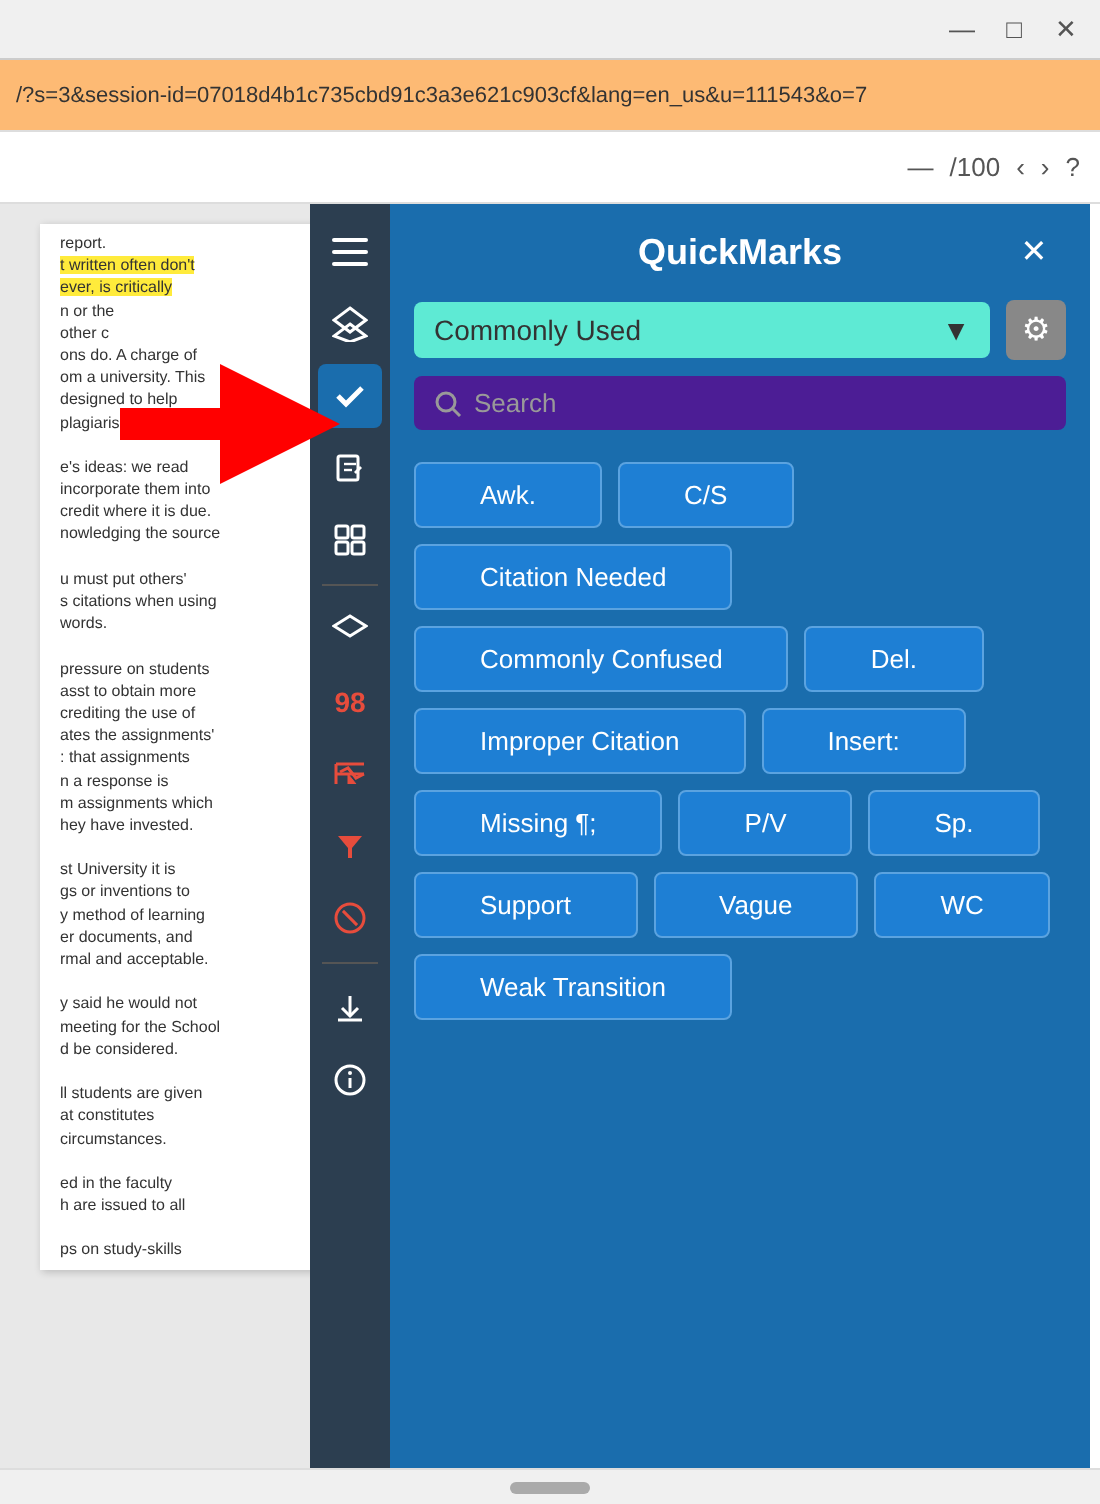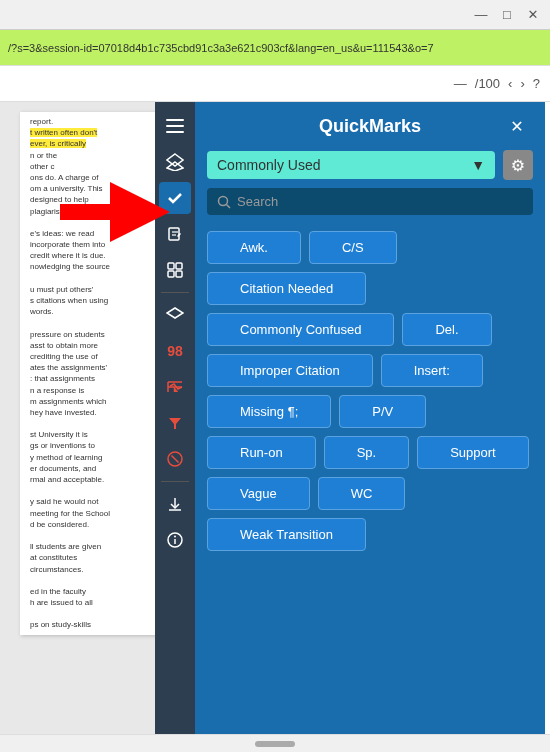--- a/index.html
+++ b/index.html
@@ -23,21 +23,21 @@
       cursor: pointer;
       font-size: 13px;
       display: flex; align-items: center; justify-content: center;
       color: #555;
     }
 
     
     .address-bar {
       width: 100%;
       height: 36px;
-      background: #bef264;
+      background: #fdba74;
       border-bottom: 1px solid #ddd;
       display: flex;
       align-items: center;
       padding: 0 8px;
       font-size: 11px;
       color: #333;
       overflow: hidden;
     }
 
     
@@ -223,21 +223,21 @@
       border-radius: 4px;
       display: flex; align-items: center; justify-content: center;
       cursor: pointer;
       color: #fff;
       font-size: 16px;
     }
 
     .qm-search {
       margin: 0 12px 8px 12px;
       padding: 6px 10px;
-      background: #0c4a6e;
+      background: #4c1d95;
       border: none;
       border-radius: 4px;
       font-size: 13px;
       color: #999;
       display: flex;
       align-items: center;
       gap: 6px;
     }
 
     .qm-buttons {
@@ -466,21 +466,20 @@
     <div class="qm-buttons" id="qm-buttons">
     <button class="qm-btn">Awk.</button>
         <button class="qm-btn">C/S</button>
         <button class="qm-btn">Citation Needed</button>
         <button class="qm-btn">Commonly Confused</button>
         <button class="qm-btn">Del.</button>
         <button class="qm-btn">Improper Citation</button>
         <button class="qm-btn">Insert:</button>
         <button class="qm-btn">Missing ¶;</button>
         <button class="qm-btn">P/V</button>
-        <button class="qm-btn">Run-on</button>
         <button class="qm-btn">Sp.</button>
         <button class="qm-btn">Support</button>
         <button class="qm-btn">Vague</button>
         <button class="qm-btn">WC</button>
         <button class="qm-btn">Weak Transition</button>
       </div>
   </div>
 
   <div class="bottom-bar">
     <div class="scrollbar-thumb"></div>

